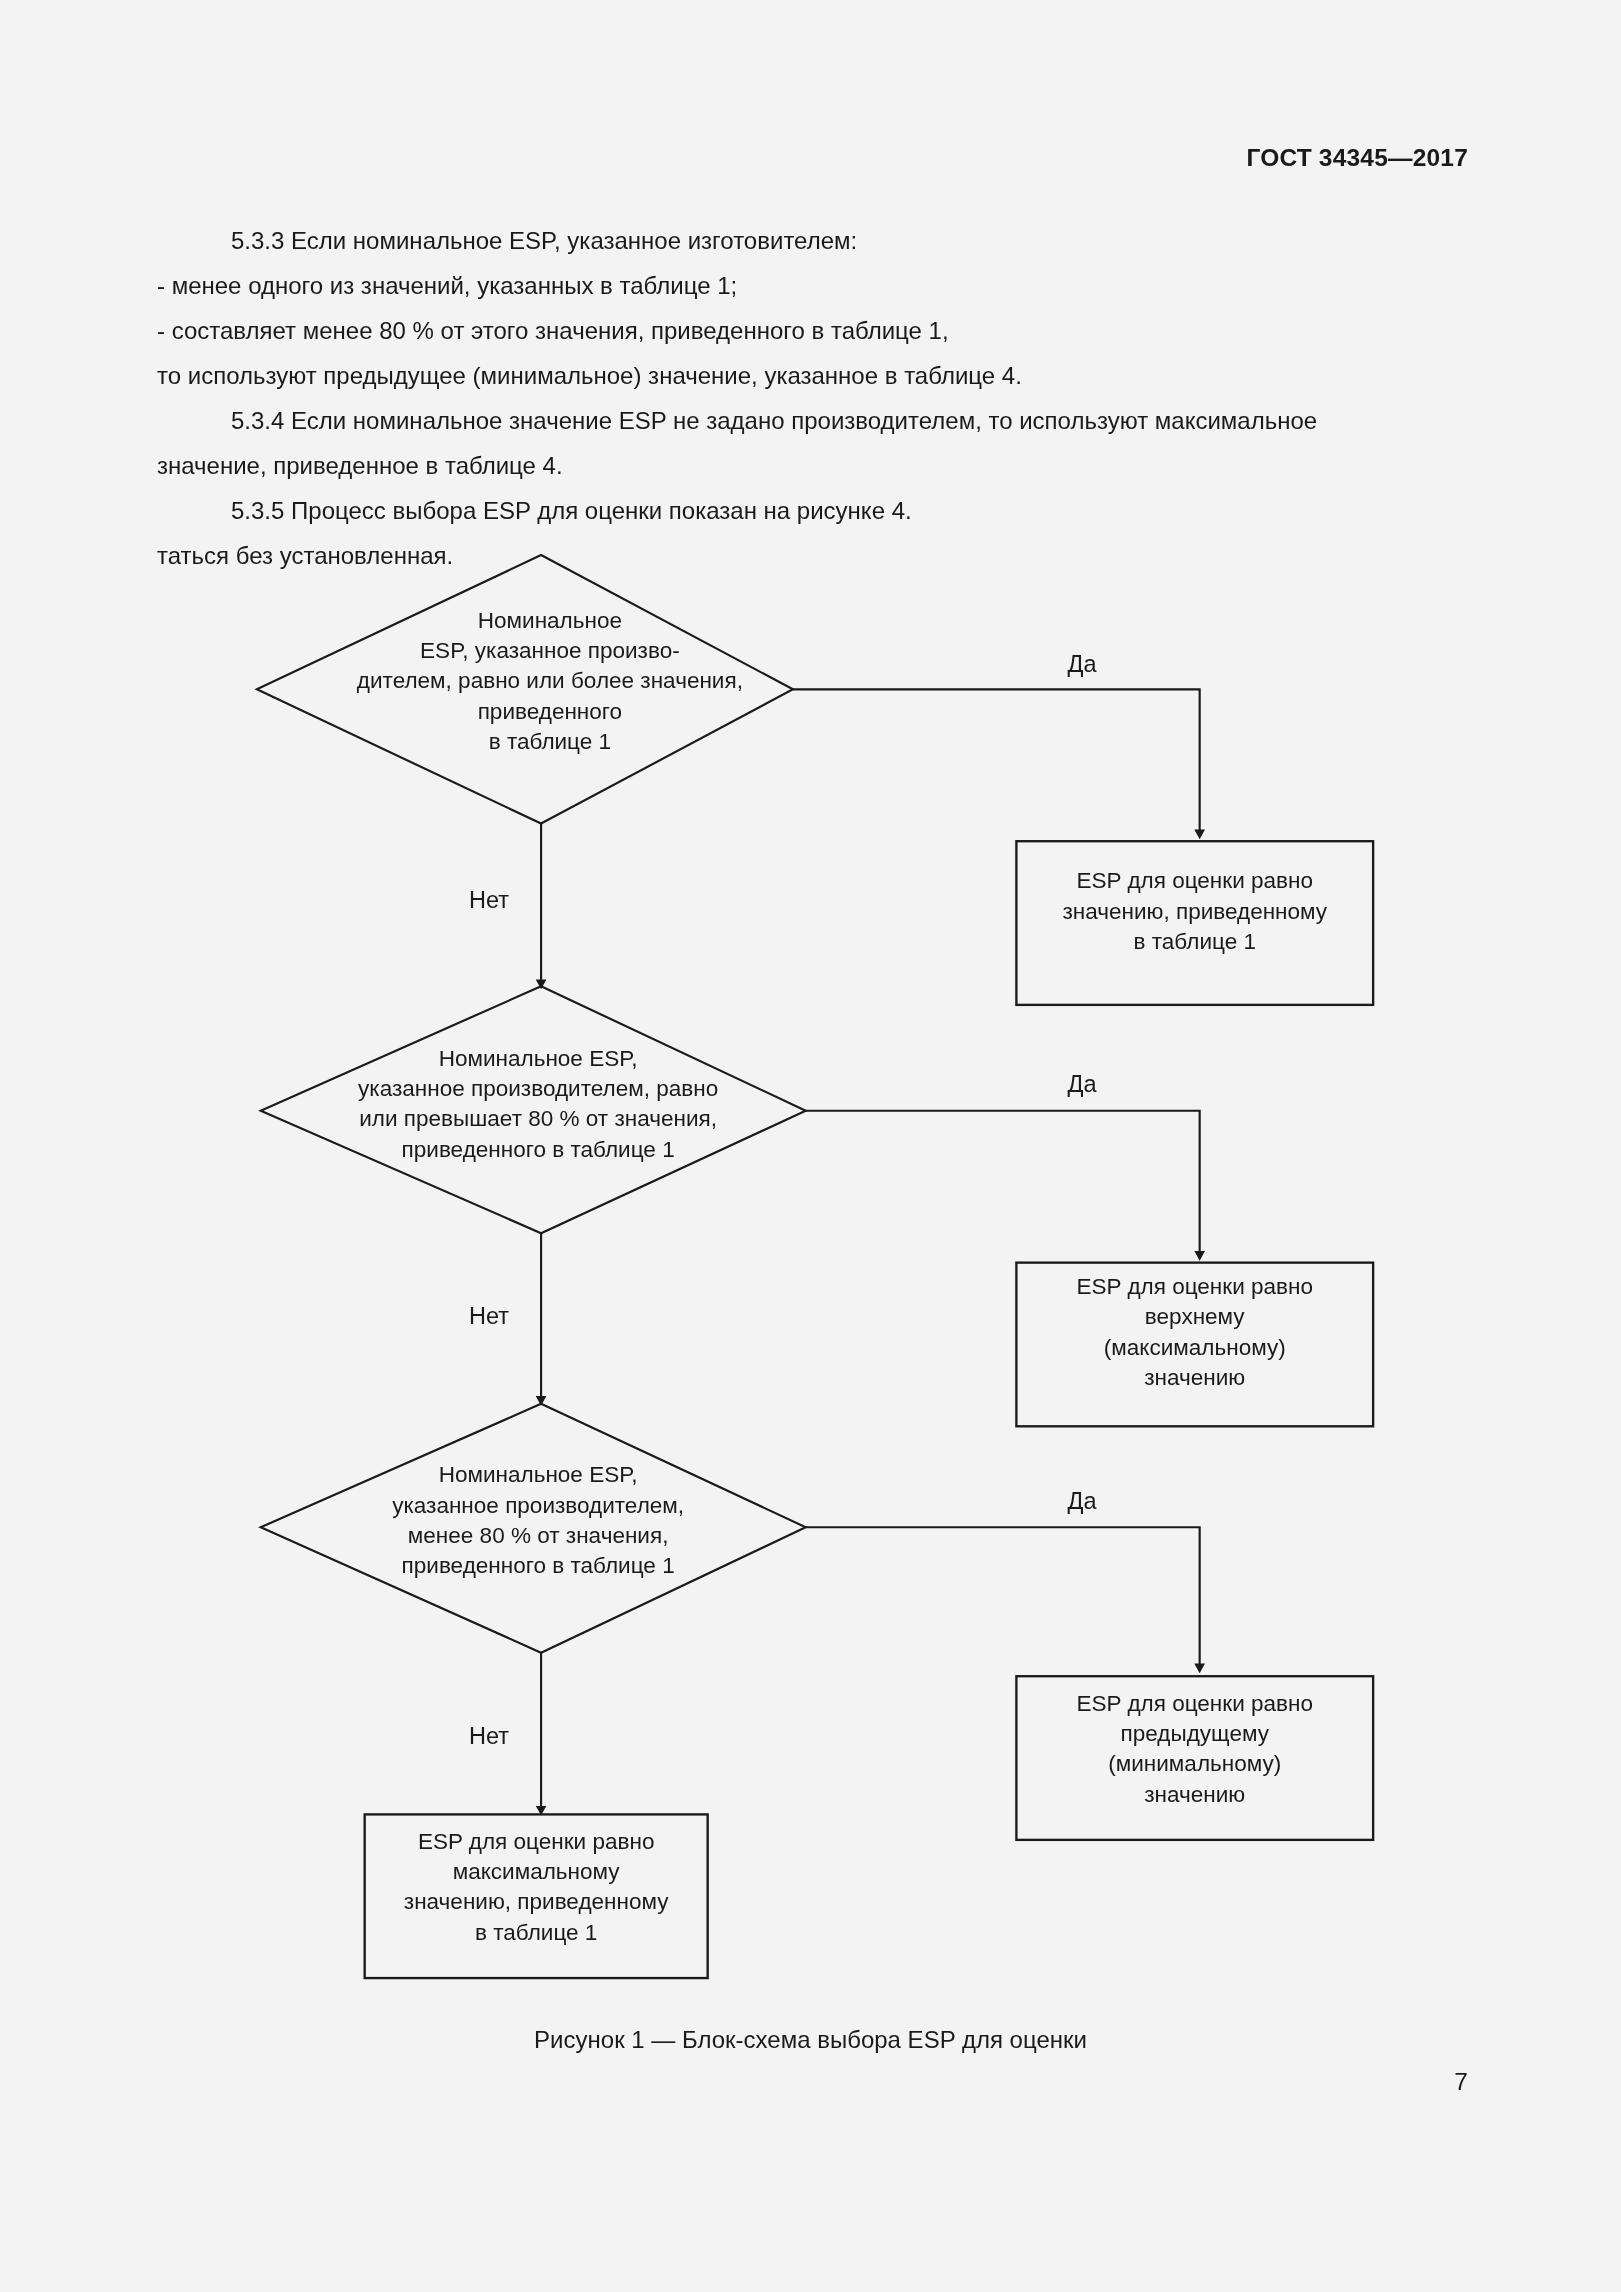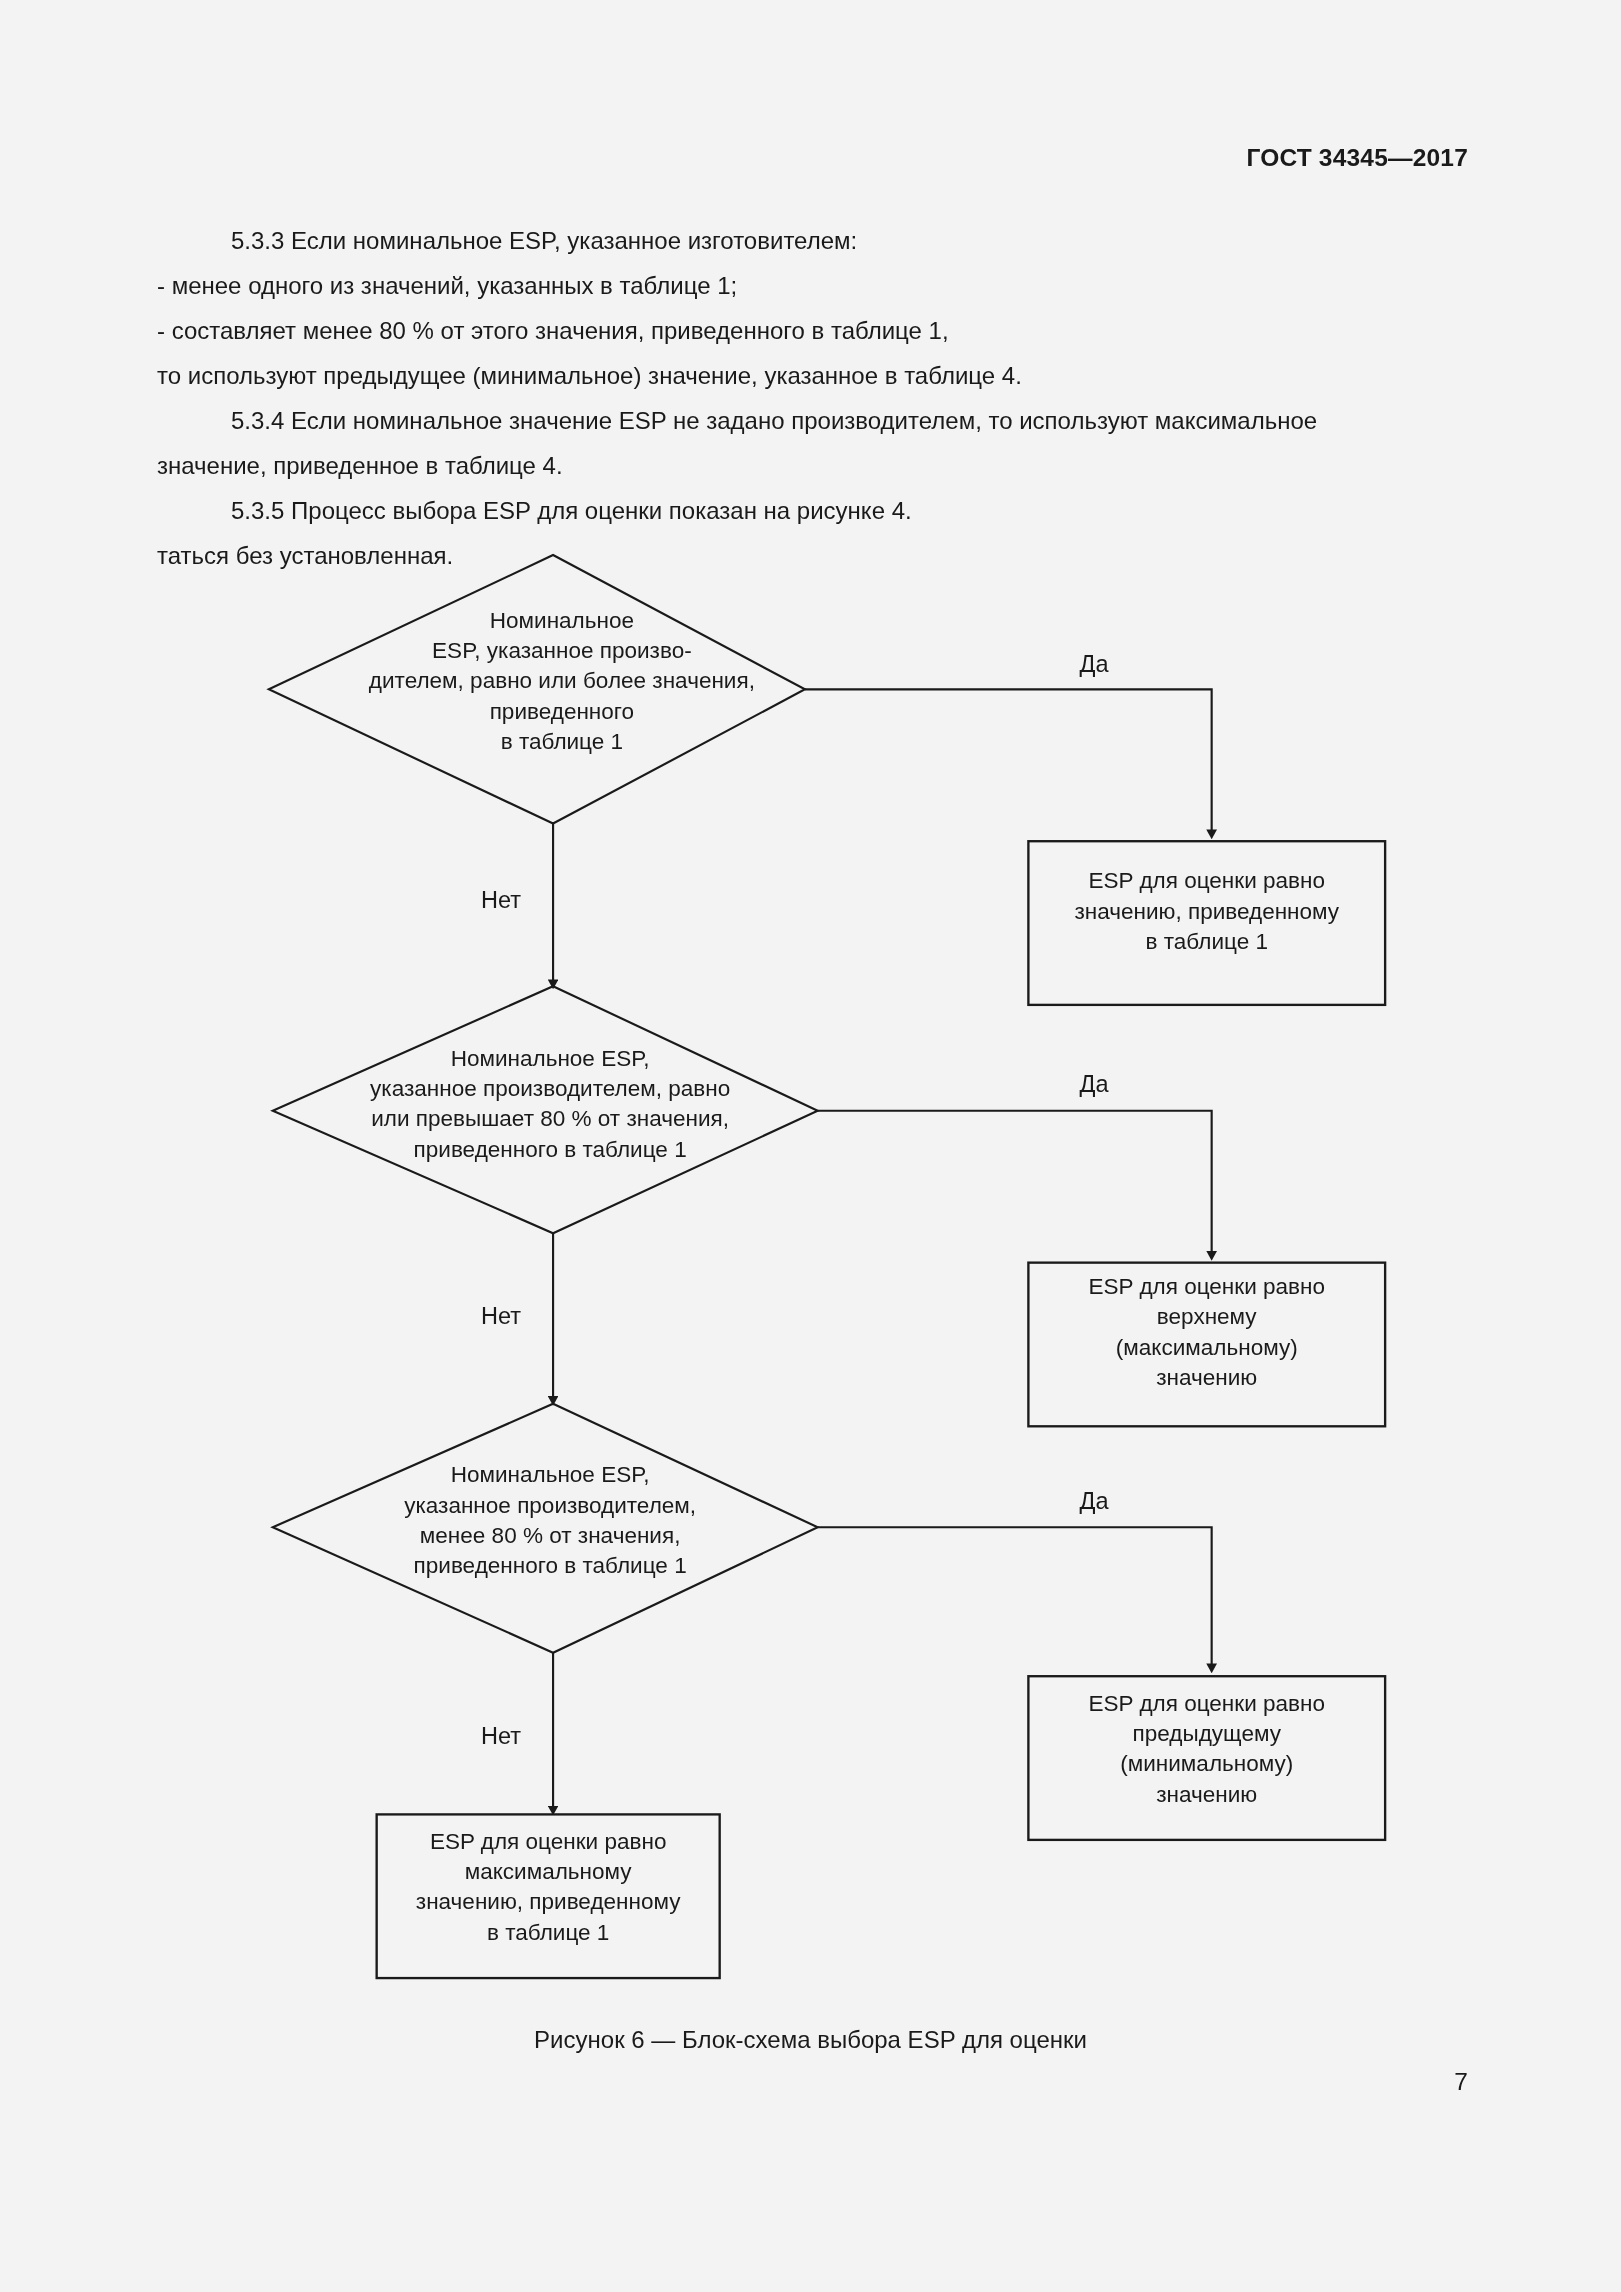--- a/index.html
+++ b/index.html
@@ -39,21 +39,21 @@
   }
   .body-text p {
     margin: 12px;
     white-space: nowrap;
   }
   .indent { padding-left: 74px; }
 
   
   .figure {
     position: absolute;
-    left: 16px;
+    left: 4px;
     top: 0;
     width: 1435px;
     height: 2293px;
     pointer-events: none;
     text-align: right;
   }
   .figure svg { display: block; }
 
   .flow-text {
     font-family: "Liberation Sans", sans-serif;
@@ -189,16 +189,16 @@
   <g>
     <rect x="368" y="1851" width="350" height="167" fill="none" stroke="#1a1a1a" stroke-width="2.4"></rect>
     <text class="flow-text" text-anchor="middle" x="543" y="1886">ESP для оценки равно</text>
     <text class="flow-text" text-anchor="middle" x="543" y="1917">максимальному</text>
     <text class="flow-text" text-anchor="middle" x="543" y="1948">значению, приведенному</text>
     <text class="flow-text" text-anchor="middle" x="543" y="1979">в таблице 1</text>
   </g>
 </svg>
 </div>
 
-<div class="fig-caption">Рисунок 6 — Блок-схема выбора ESP для оценки</div>
+<div class="fig-caption">Рисунок 1 — Блок-схема выбора ESP для оценки</div>
 
 <div class="page-number">7</div>
 
 
 </body></html>

